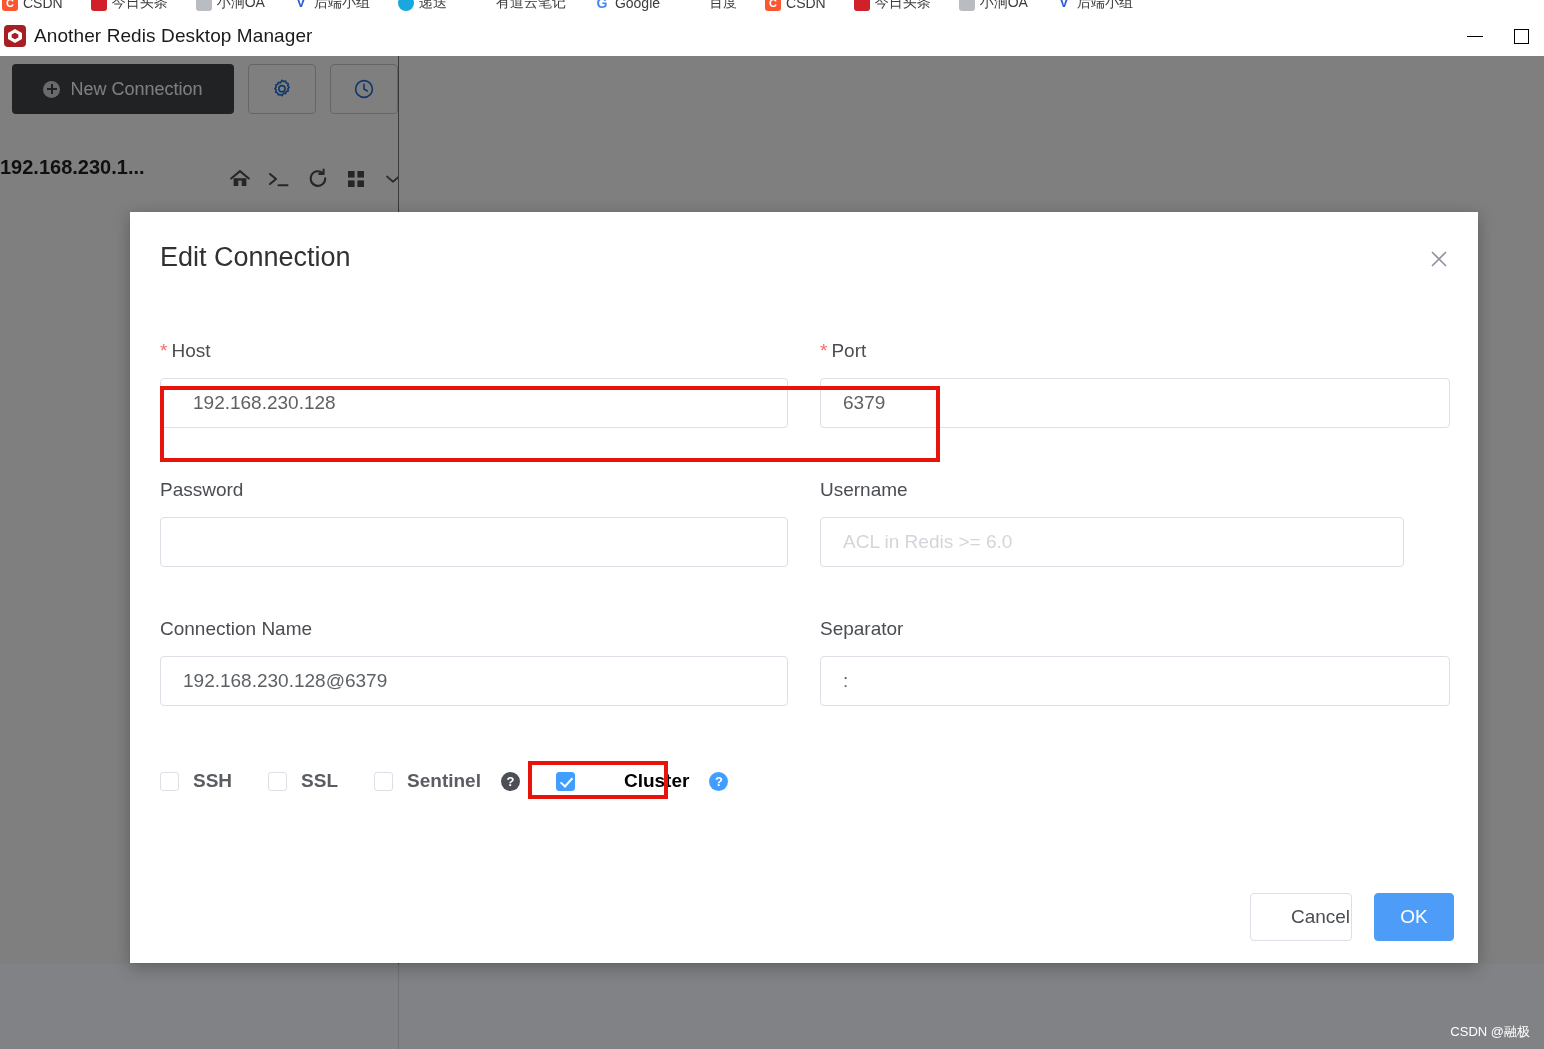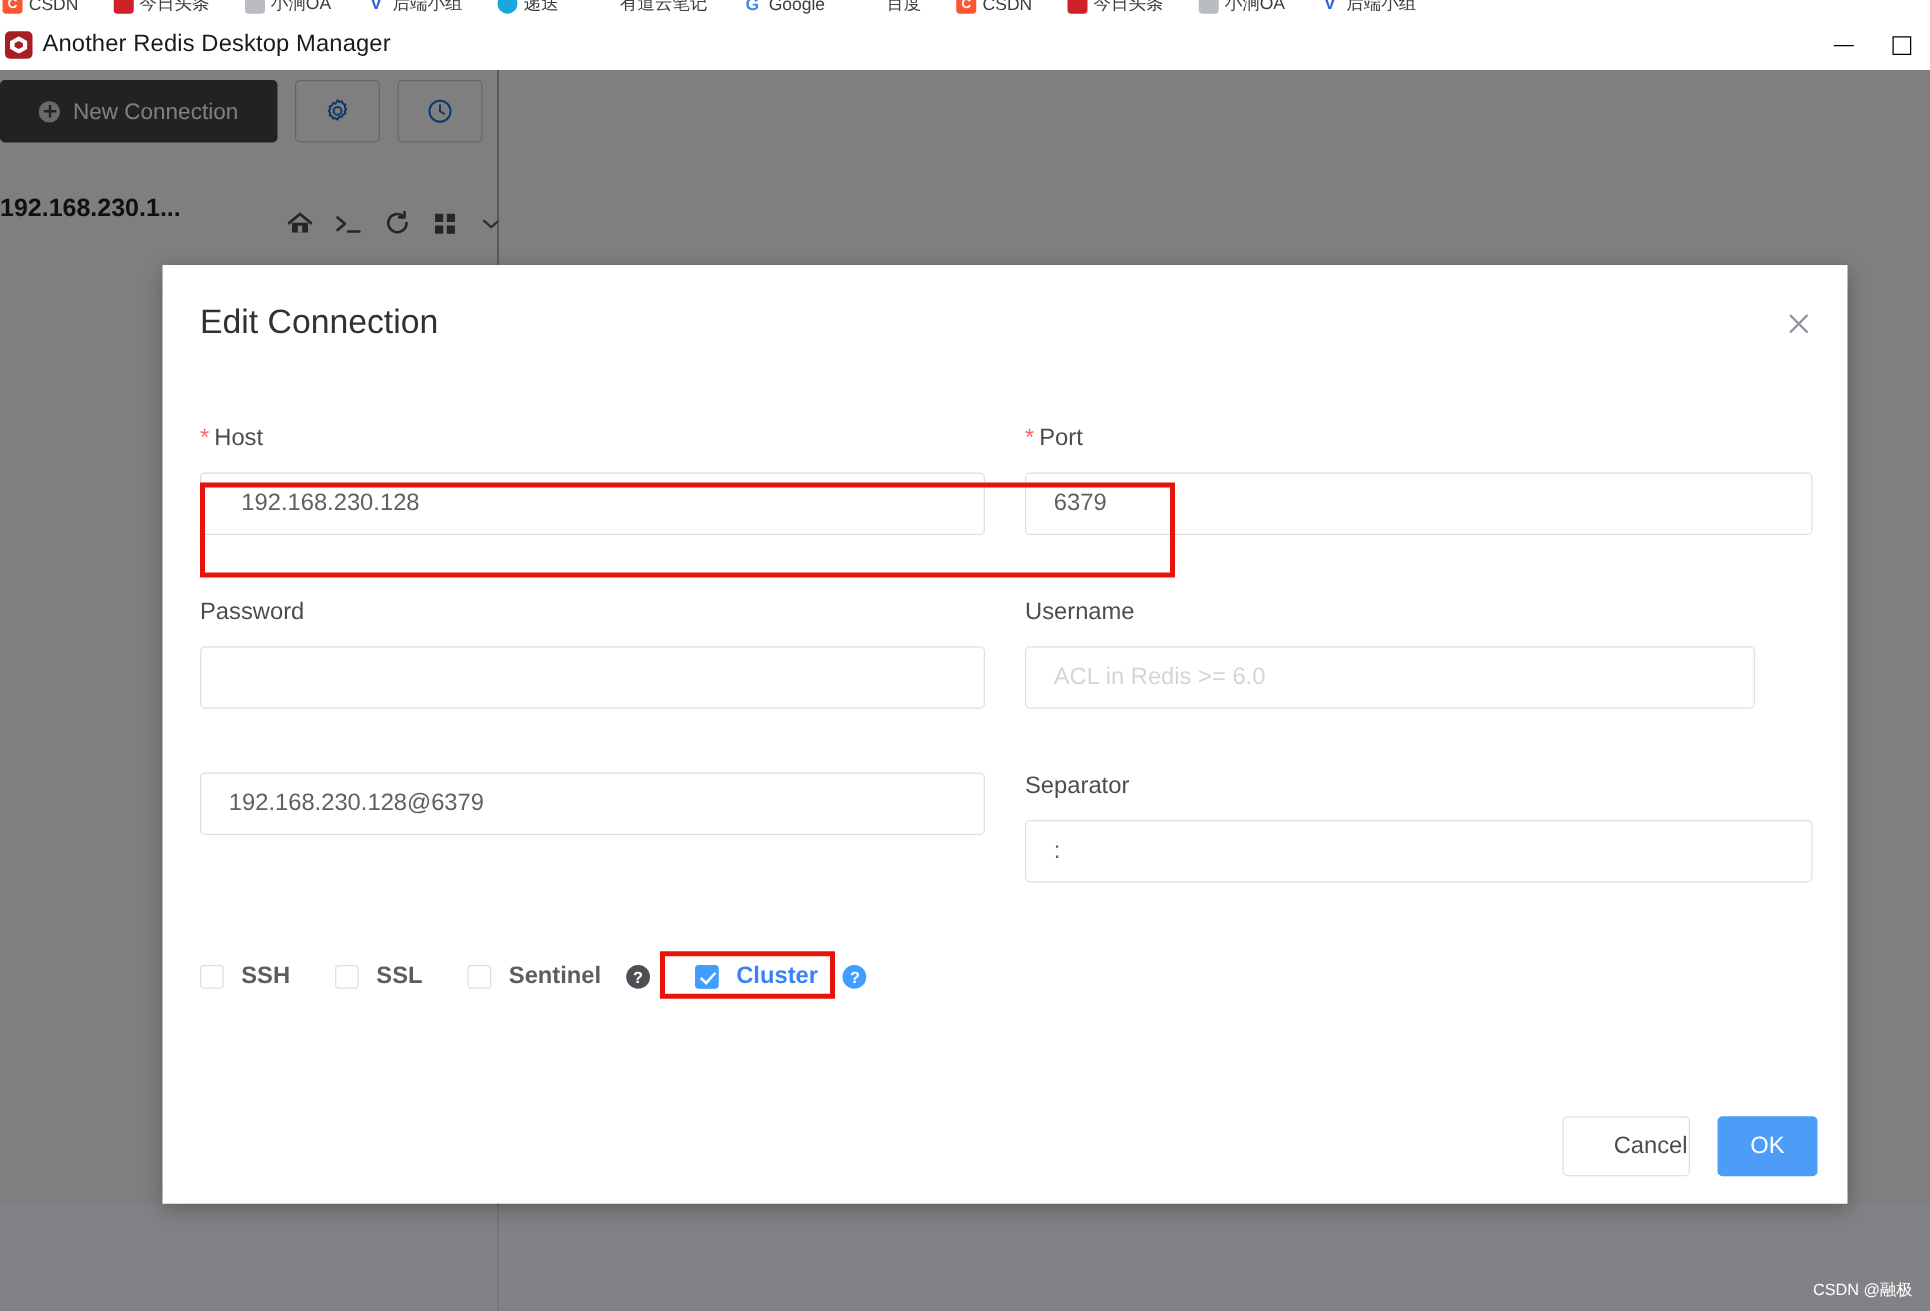--- a/index.html
+++ b/index.html
@@ -87,21 +87,21 @@
     position: absolute; top: 56px; left: 0;
     width: 1544px; height: 993px;
     background: #ffffff;
   }
   .sidebar {
     position: absolute; left: 0; top: 0;
     width: 398px; height: 908px;
     background: #ffffff;
   }
   .sb-top {
-    position: absolute; left: 0; top: 8px;
+    position: absolute; left: 12px; top: 8px;
     display: flex; align-items: center; gap: 14px;
     padding-left: 0;
   }
   .new-conn-btn {
     width: 222px; height: 50px;
     background: #404448; color: #ffffff;
     border: none; border-radius: 4px;
     display: flex; align-items: center; justify-content: center;
     gap: 10px; font-size: 18px; font-family: "Liberation Sans", sans-serif;
   }
@@ -235,21 +235,21 @@
     background: #409eff; border-color: #409eff;
     position: relative;
   }
   .cbox.checked::after {
     content: ""; position: absolute;
     left: 6px; top: 2px; width: 5px; height: 10px;
     border: solid #ffffff; border-width: 0 2px 2px 0;
     transform: rotate(42deg);
   }
   .cblabel { font-size: 19px; color: #5a5d62; font-weight: bold; }
-  .cblabel.on { color: #3b82f6; }
+  .cblabel.on { color: #000000; margin-left: 35px; }
   .help-ico {
     width: 19px; height: 19px; border-radius: 50%;
     background: #4c4f54; color: #ffffff;
     font-size: 13px; font-weight: bold;
     display: inline-flex; align-items: center; justify-content: center;
     font-family: "Liberation Sans", sans-serif;
     margin-left: 6px; flex: none;
   }
   .help-ico.blue { background: #409eff; }
 
@@ -446,20 +446,21 @@
           <input class="finput w-pass" type="text" value="" style="">
         </div>
         <div class="col-r">
           <label class="flabel">Username</label>
           <input class="finput w-user" type="text" placeholder="ACL in Redis &gt;= 6.0" style="">
         </div>
       </div>
 
       <div class="frow">
         <div class="col-l">
+          <label class="flabel">Connection Name</label>
           <input class="finput w-cname" type="text" value="192.168.230.128@6379" style="">
         </div>
         <div class="col-r">
           <label class="flabel">Separator</label>
           <input class="finput w-sep" type="text" value=":" style="">
         </div>
       </div>
     </div>
 
     <div class="checkrow" style="left:30px; top:554px;">

